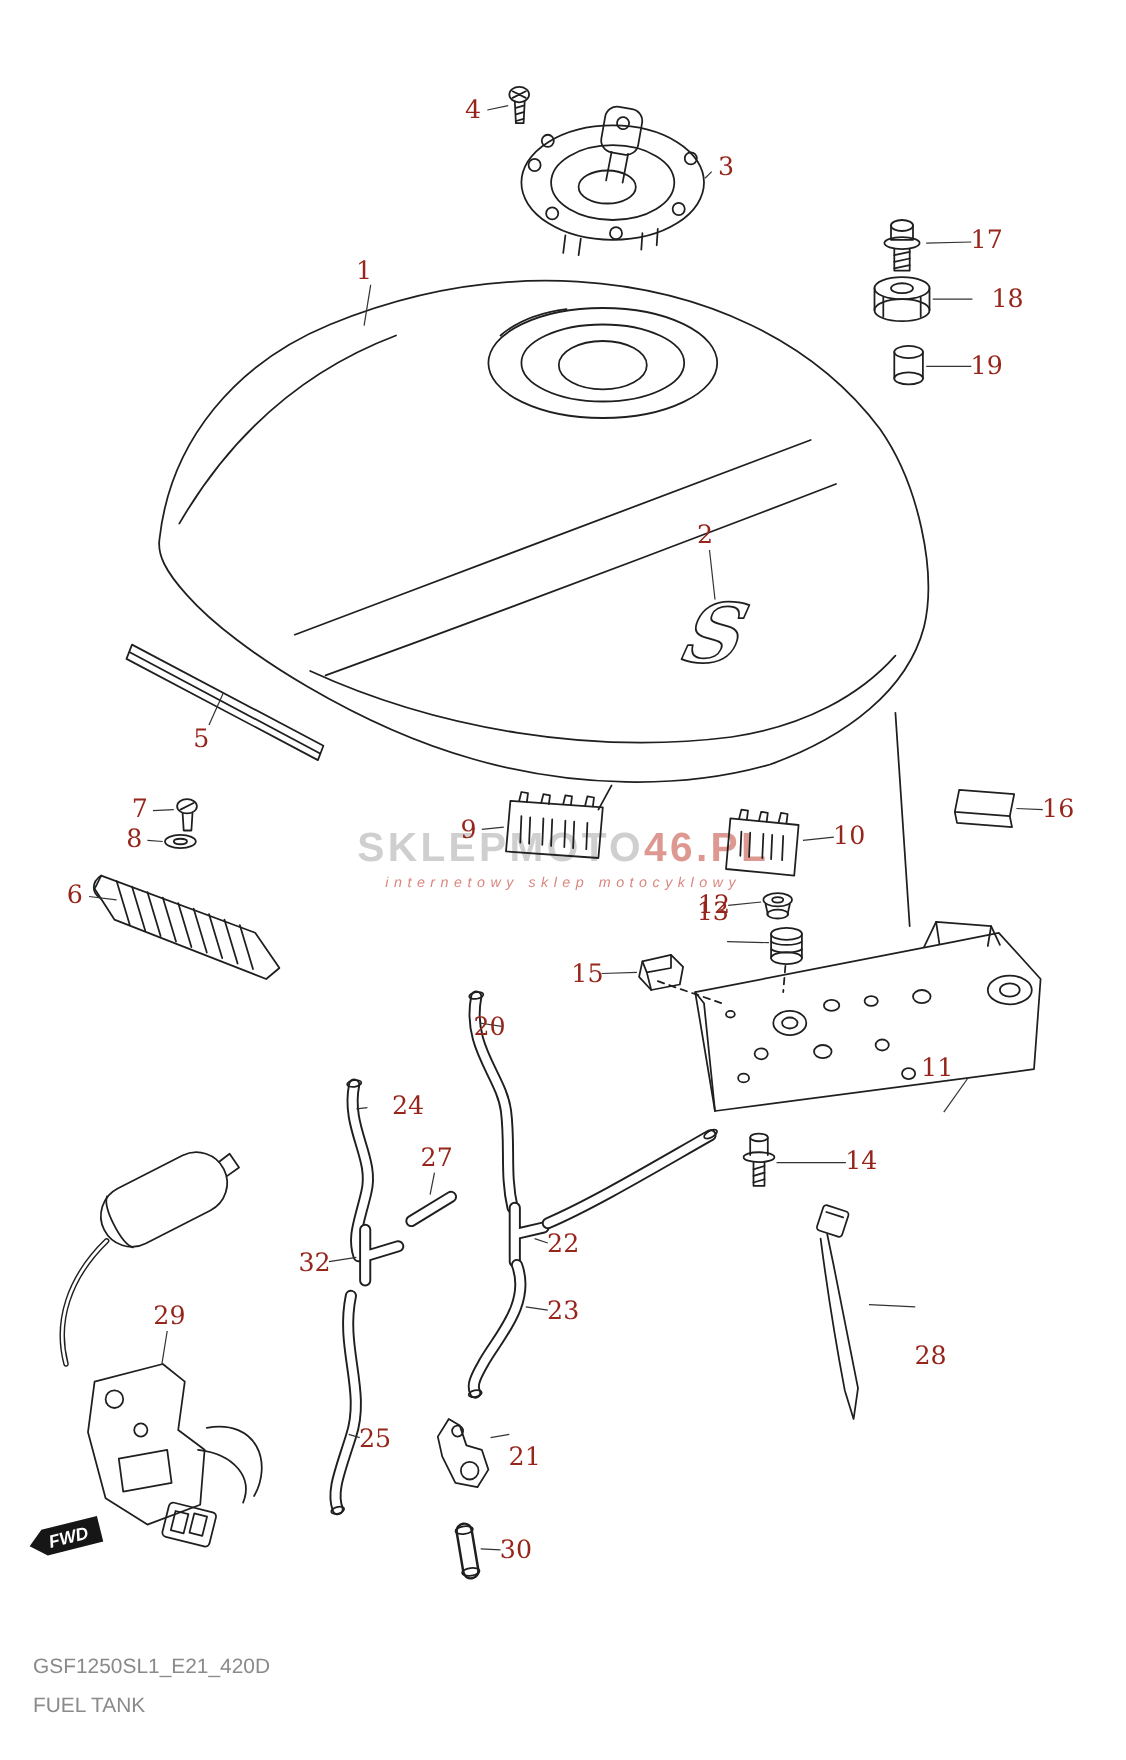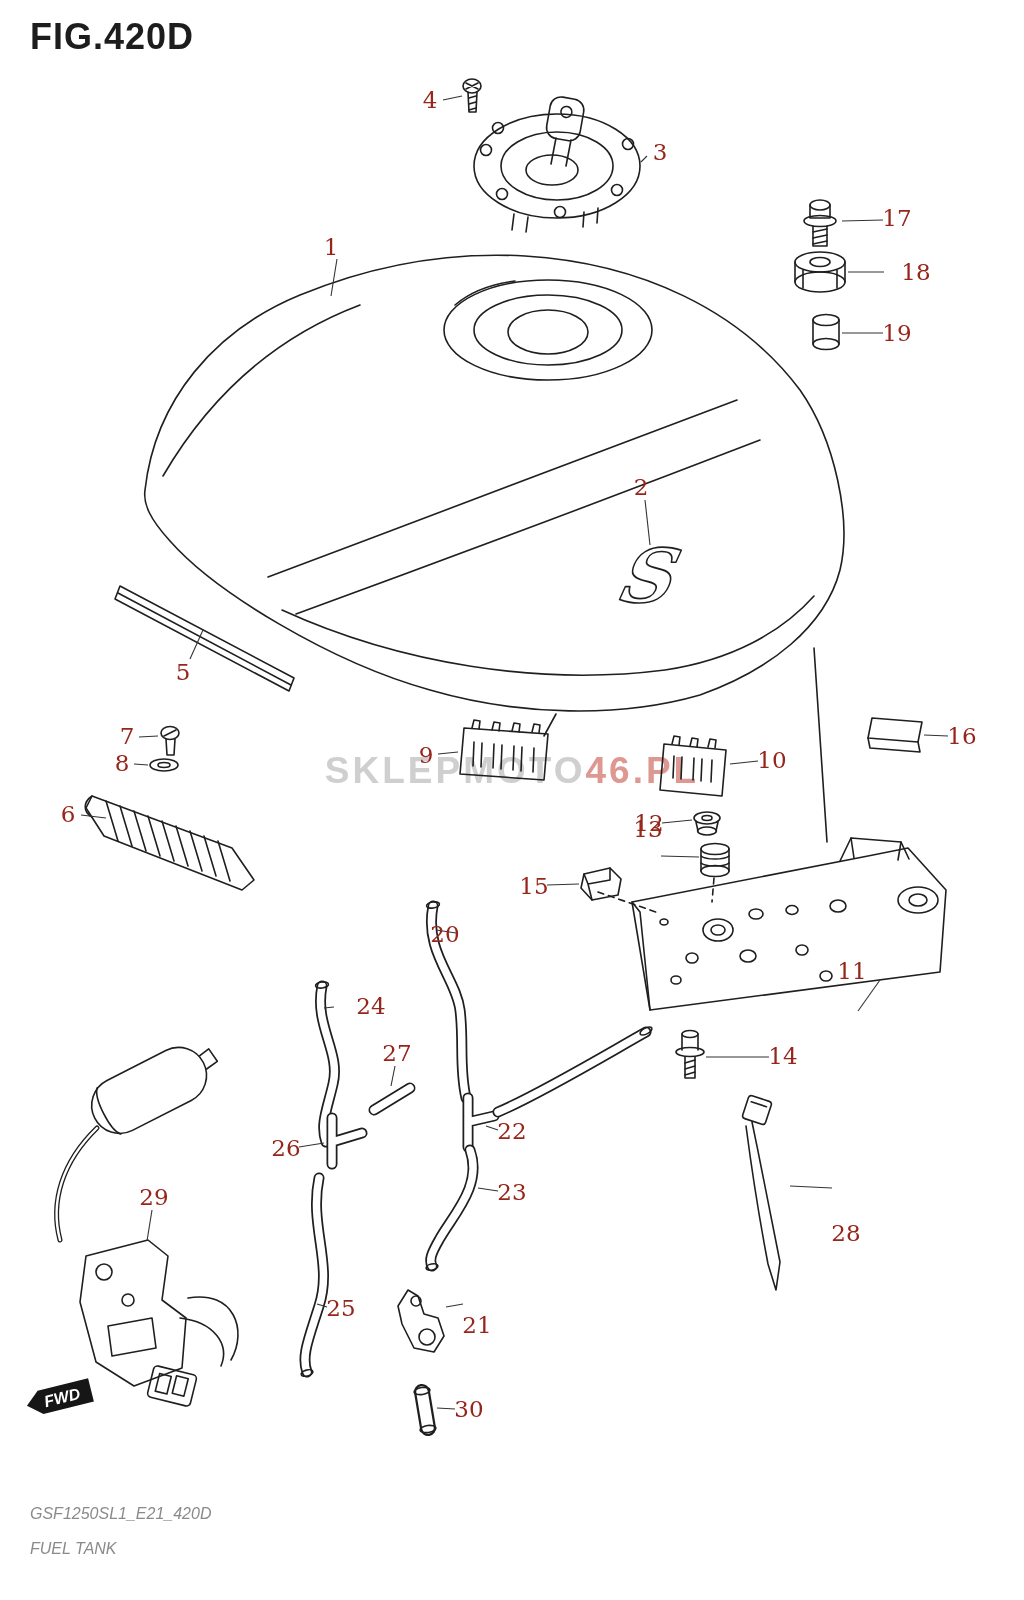--- a/index.html
+++ b/index.html
@@ -19,33 +19,33 @@
   .tube-iw{fill:none;stroke:#ffffff;stroke-width:11.5;stroke-linecap:round;}
   
   #watermark{position:absolute;left:0;right:0;top:750px;text-align:center;pointer-events:none;}
   .wm-main{font-weight:bold;font-size:37px;letter-spacing:3px;opacity:.55;
            font-family:"Liberation Sans",sans-serif;}
   .wm-gray{color:var(--watermark_gray,#a8a8a8);}
   .wm-red{color:var(--watermark_red,#c4453a);}
   .wm-sub{margin-top:2px;font-size:13px;font-style:italic;letter-spacing:5px;opacity:.65;
           color:var(--watermark_red,#c4453a);}
   
-  .footer-line{position:absolute;left:30px;font-size:16px;color:var(--footer_text,#8a8a8a);font-style:italic;}
+  .footer-line{position:absolute;left:30px;font-size:19px;color:var(--footer_text,#8a8a8a);}
   #footer-code{top:1505px;}
   #footer-caption{top:1540px;}
 </style>
 </head>
 <body>
 
 <div id="stage">
 
-  <div id="figure-title">FIG.420D</div>
 
   <div id="watermark">
     <div class="wm-main"><span class="wm-gray">SKLEPMOTO</span><span class="wm-red">46</span><span class="wm-red">.PL</span></div>
+    <div class="wm-sub">internetowy sklep motocyklowy</div>
   </div>
 
   <svg id="diagram-svg" width="1024" height="1600" viewBox="0 0 1024 1600">
 
     <defs>
       <path id="h20" d="M433 906 C424 952 456 978 460 1010 C464 1042 459 1068 466 1098"></path>
       <path id="h24" d="M322 986 C314 1026 341 1052 333 1084 C327 1110 320 1124 326 1142"></path>
       <path id="h23" d="M470 1150 C483 1186 452 1216 439 1240 C431 1254 429 1260 432 1266"></path>
       <path id="h25" d="M319 1178 C309 1226 333 1264 319 1306 C309 1338 301 1356 307 1372"></path>
       <path id="h27" d="M374 1110 L410 1088"></path>
@@ -344,21 +344,21 @@
       <div class="part-label" style="left: 962px; top: 736px;">16</div>
       <div class="part-label" style="left: 897px; top: 218px;">17</div>
       <div class="part-label" style="left: 916px; top: 272px;">18</div>
       <div class="part-label" style="left: 897px; top: 333px;">19</div>
       <div class="part-label" style="left: 445px; top: 934px;">20</div>
       <div class="part-label" style="left: 477px; top: 1303px; margin-top: 22px;">21</div>
       <div class="part-label" style="left: 512px; top: 1131px;">22</div>
       <div class="part-label" style="left: 512px; top: 1192px;">23</div>
       <div class="part-label" style="left: 347px; top: 1006px; margin-left: 24px;">24</div>
       <div class="part-label" style="left: 341px; top: 1308px;">25</div>
-      <div class="part-label" style="left: 286px; top: 1148px;">26</div>
+      <div class="part-label" style="left: 286px; top: 1148px;">32</div>
       <div class="part-label" style="left: 397px; top: 1053px;">27</div>
       <div class="part-label" style="left: 846px; top: 1189px; margin-top: 44px;">28</div>
       <div class="part-label" style="left: 154px; top: 1197px;">29</div>
       <div class="part-label" style="left: 469px; top: 1409px;">30</div>
     </div>
 
   <div id="footer-code" class="footer-line">GSF1250SL1_E21_420D</div>
   <div id="footer-caption" class="footer-line">FUEL TANK</div>
 </div>
 

